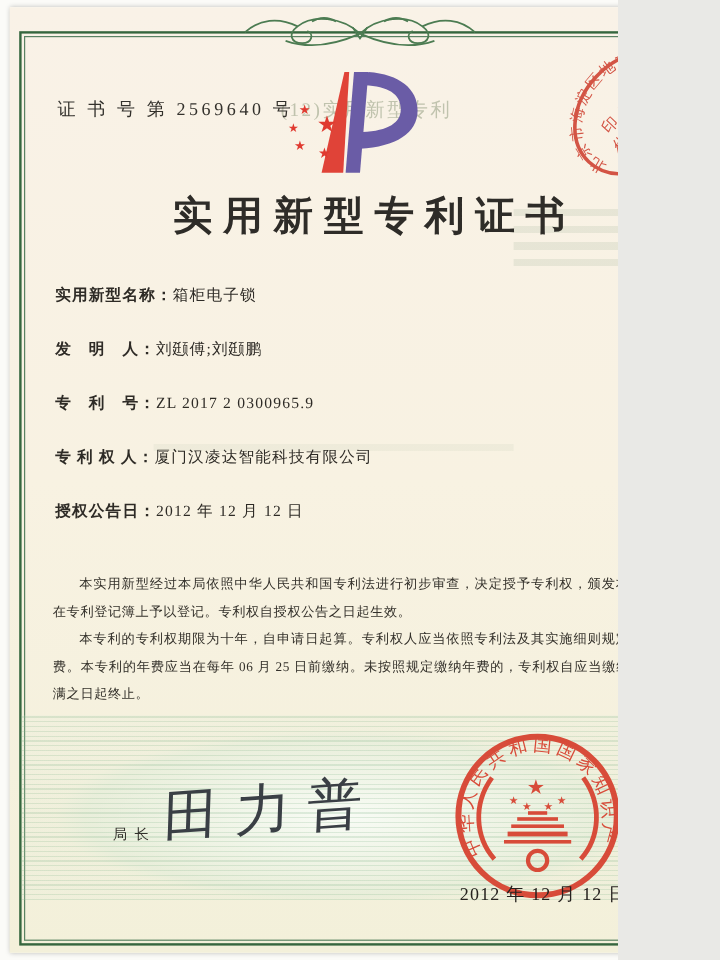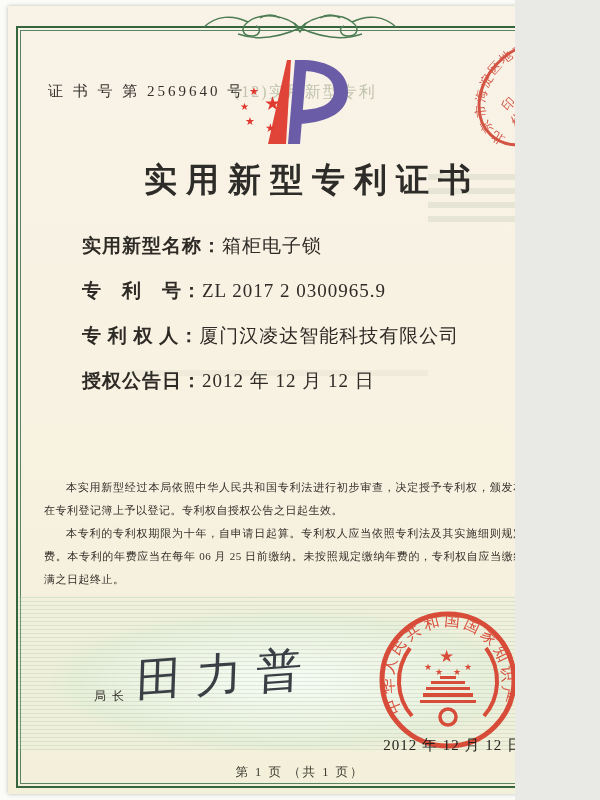--- a/index.html
+++ b/index.html
@@ -34,21 +34,21 @@
   .watermark {
     position:absolute; left:226px; top:76px; font-size:16px; letter-spacing:2px;
     color:rgba(146,156,128,.55); z-index:1;
   }
   .logo { position:absolute; left:230px; top:50px; width:120px; height:96px; z-index:2; }
   .title {
     position:absolute; left:12px; top:152px; width:100%; text-align:center;
     font-size:33px; font-weight:600; letter-spacing:9px; color:#2e2c28; z-index:5;
   }
   .fields { position:absolute; left:38px; top:228px; z-index:5; }
-  .field-row { font-size:19px; line-height:24px; margin-bottom:21px; color:#2e2b26; letter-spacing:1px;margin-left:36px; }
+  .field-row { font-size:13px; line-height:24px; margin-bottom:21px; color:#2e2b26; letter-spacing:1px; }
   .field-row .lab { font-weight:600; }
   .body-text {
     position:absolute; left:36px; top:470px; width:516px; z-index:5;
     font-size:11px; line-height:23px; color:#33302a; letter-spacing:.5px;
     text-align:justify;
   }
   .body-text p { text-indent:2em; }
   .guilloche {
     position:absolute; left:10px; top:590px; width:564px; height:154px; z-index:1;
     background-image:
@@ -156,20 +156,23 @@
         <text x="7" y="69" font-size="11">★</text>
         <text x="27" y="76" font-size="12">★</text>
       </g>
     </svg>
 
     <div class="title">实用新型专利证书</div>
 
     <div class="fields">
       <div class="field-row">
         <span class="lab">实用新型名称：</span><span class="val">箱柜电子锁</span>
+      </div>
+      <div class="field-row">
+        <span class="lab">发　明　人：</span><span class="val">刘颋傅;刘颋鹏</span>
       </div>
       <div class="field-row">
         <span class="lab">专　利　号：</span><span class="val">ZL 2017 2 0300965.9</span>
       </div>
       <div class="field-row">
         <span class="lab">专 利 权 人：</span><span class="val">厦门汉凌达智能科技有限公司</span>
       </div>
       <div class="field-row">
         <span class="lab">授权公告日：</span><span class="val">2012 年 12 月 12 日</span>
       </div>
@@ -205,16 +208,15 @@
         <rect x="-25" y="13" width="50" height="4"></rect>
         <rect x="-28" y="20" width="56" height="3"></rect>
         <path d="M -36 36 C -52 18 -54 -10 -38 -32" fill="none" stroke="#d7402e" stroke-width="4"></path>
         <path d="M 36 36 C 52 18 54 -10 38 -32" fill="none" stroke="#d7402e" stroke-width="4"></path>
         <circle cx="0" cy="37" r="8" fill="none" stroke="#d7402e" stroke-width="3.5"></circle>
       </g>
     </svg>
 
     <div class="seal-date">2012 年 12 月 12 日</div>
 
-    <div class="footer">第 1 页 （共 1 页）</div>
 
   </div>
 </div>
 
 </body></html>

